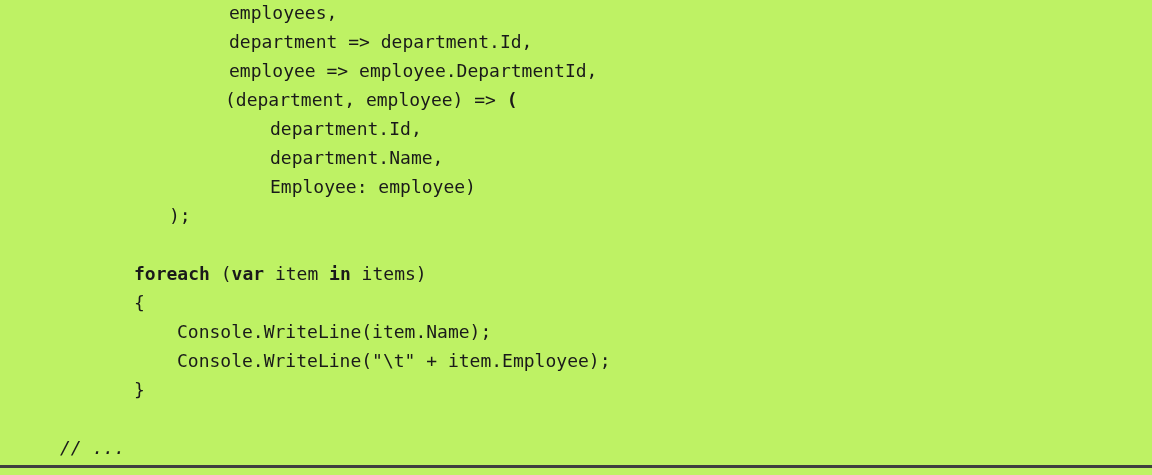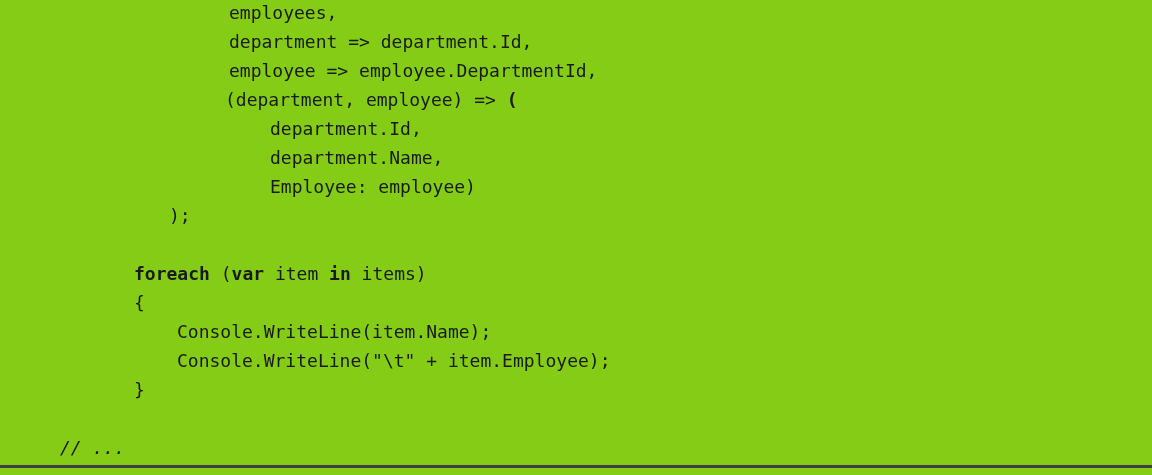--- a/index.html
+++ b/index.html
@@ -4,21 +4,21 @@
 <style>
   html, body {
     margin: 0;
     padding: 0;
     background: #ffffff;
   }
   #page {
     position: relative;
     width: 1152px;
     height: 475px;
-    background: #84cc16;
+    background: #bef264;
     overflow: hidden;
   }
   #code {
     position: absolute;
     top: -2px;
     left: 0;
     width: 100%;
     font-family: "DejaVu Sans Mono", "Liberation Mono", monospace;
     font-size: 18px;
     line-height: 29px;

